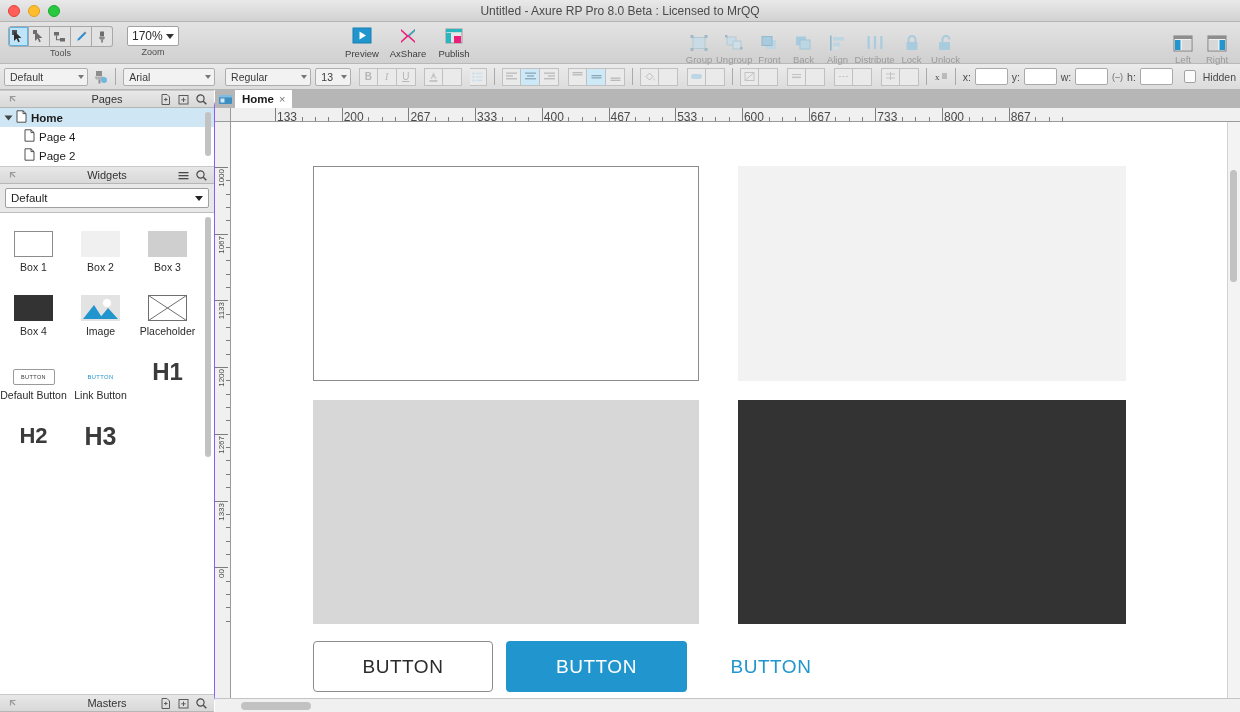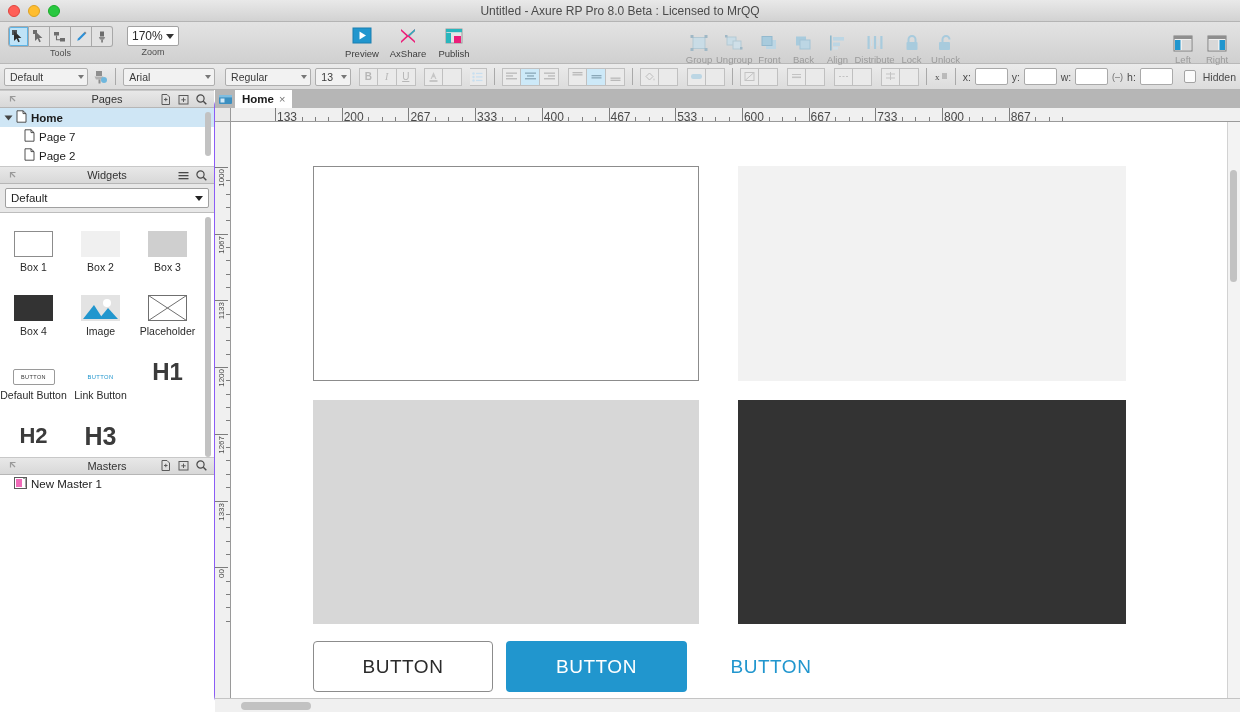--- a/index.html
+++ b/index.html
@@ -635,21 +635,21 @@
                 <path d="M1 0.8 L7 0.8 L10 3.6 L10 12.2 L1 12.2 Z" fill="#fff" stroke="#3d3d3d" stroke-width="0.9"></path>
                 <path d="M7 0.8 L7 3.6 L10 3.6" fill="none" stroke="#3d3d3d" stroke-width="0.9"></path>
               </svg></span>
           <span class="tlabel">Home</span>
         </div>
         <div class="trow" style="padding-left:24px;">
           <span><svg width="11" height="13" viewBox="0 0 11 13">
                 <path d="M1 0.8 L7 0.8 L10 3.6 L10 12.2 L1 12.2 Z" fill="#fff" stroke="#3d3d3d" stroke-width="0.9"></path>
                 <path d="M7 0.8 L7 3.6 L10 3.6" fill="none" stroke="#3d3d3d" stroke-width="0.9"></path>
               </svg></span>
-          <span class="tlabel">Page 7</span>
+          <span class="tlabel">Page 4</span>
         </div>
         <div class="trow" style="padding-left:24px;">
           <span><svg width="11" height="13" viewBox="0 0 11 13">
                 <path d="M1 0.8 L7 0.8 L10 3.6 L10 12.2 L1 12.2 Z" fill="#fff" stroke="#3d3d3d" stroke-width="0.9"></path>
                 <path d="M7 0.8 L7 3.6 L10 3.6" fill="none" stroke="#3d3d3d" stroke-width="0.9"></path>
               </svg></span>
           <span class="tlabel">Page 2</span>
         </div>
         <div class="trow" style="padding-left:24px;">
           
@@ -797,30 +797,20 @@
                 <rect x="2" y="2.5" width="9" height="8.5" fill="none" stroke="#5a5a5a"></rect>
                 <path d="M4.3 6.8 L8.7 6.8 M6.5 4.6 L6.5 9" stroke="#5a5a5a"></path>
               </svg>
           </div>
           <div class="hdr-ic">
             <svg width="13" height="13" viewBox="0 0 13 13">
                 <circle cx="5.5" cy="5.5" r="3.6" fill="none" stroke="#4a4a4a" stroke-width="1.2"></circle>
                 <path d="M8.3 8.3 L11.3 11.3" stroke="#4a4a4a" stroke-width="1.4"></path>
               </svg>
           </div>
-        </div>
-      </div>
-      <div class="treelist" style="flex:1;">
-        <div class="trow" style="padding-left:14px;">
-          <span><svg width="13" height="12" viewBox="0 0 13 12">
-                <rect x="0.5" y="0.5" width="12" height="11" fill="#fff" stroke="#5a5a5a"></rect>
-                <rect x="2" y="2" width="6" height="8" fill="#f06bb9"></rect>
-                <path d="M9 1.5 L11.5 1.5 L11.5 10.5" fill="none" stroke="#8a8a8a" stroke-width="0.8"></path>
-              </svg></span>
-          <span class="tlabel">New Master 1</span>
         </div>
       </div>
     </div>
 
     <div class="rightcol">
       <div class="tabbar">
         <div class="tabicon">
           <svg width="15" height="13" viewBox="0 0 15 13">
               <rect x="1" y="2" width="13" height="9" rx="1" fill="#3c8fc0"></rect>
               <rect x="1" y="2" width="13" height="2.4" fill="#7fbde0"></rect>

